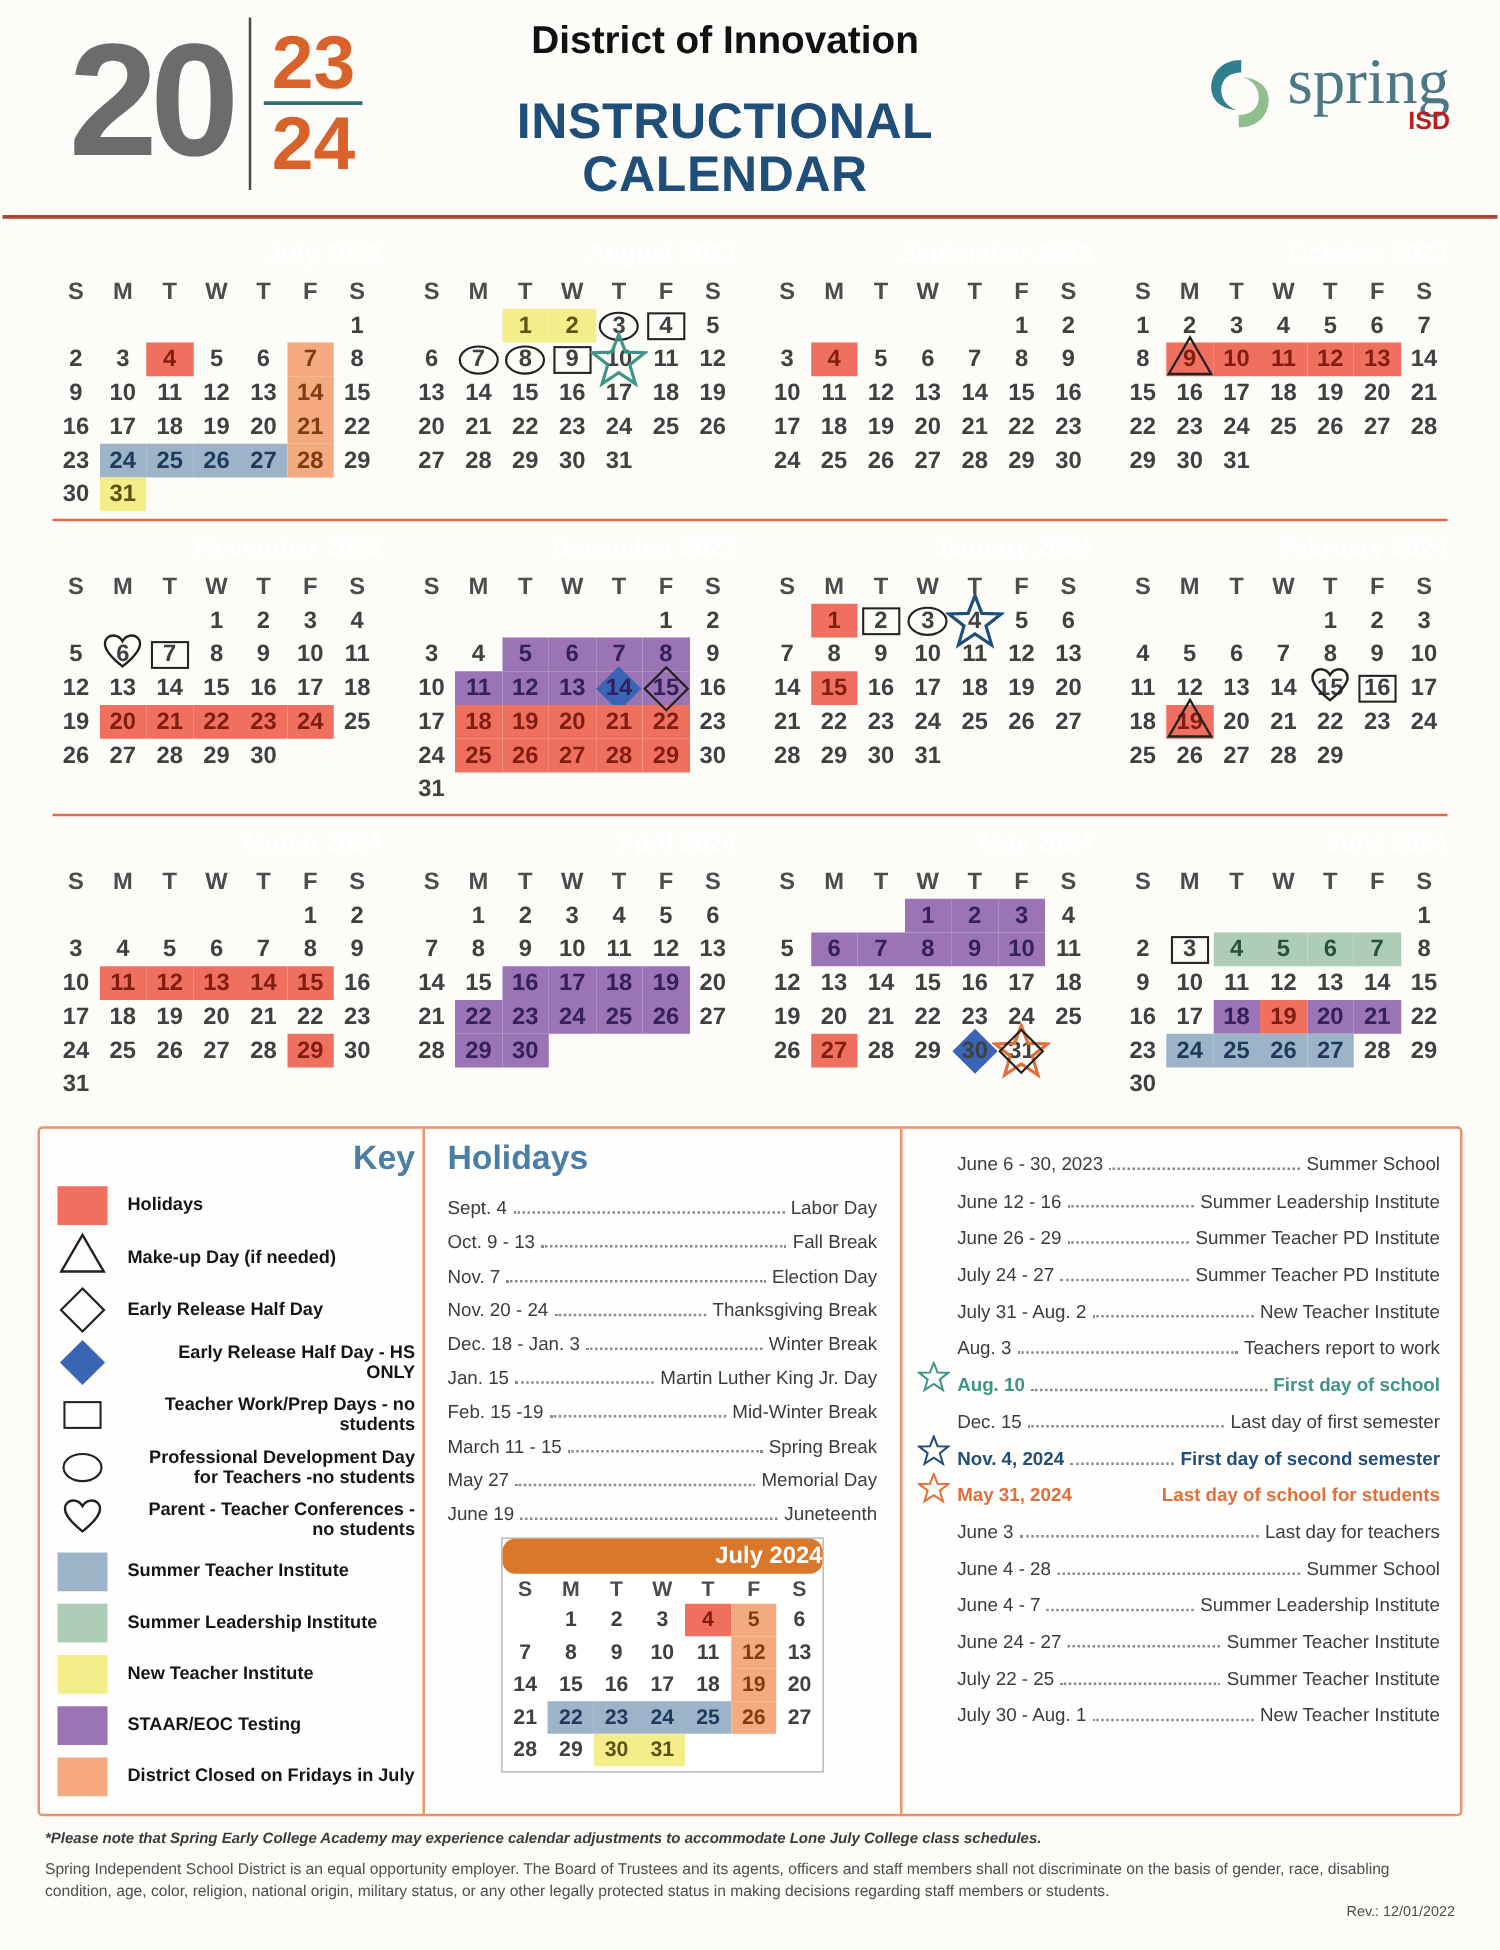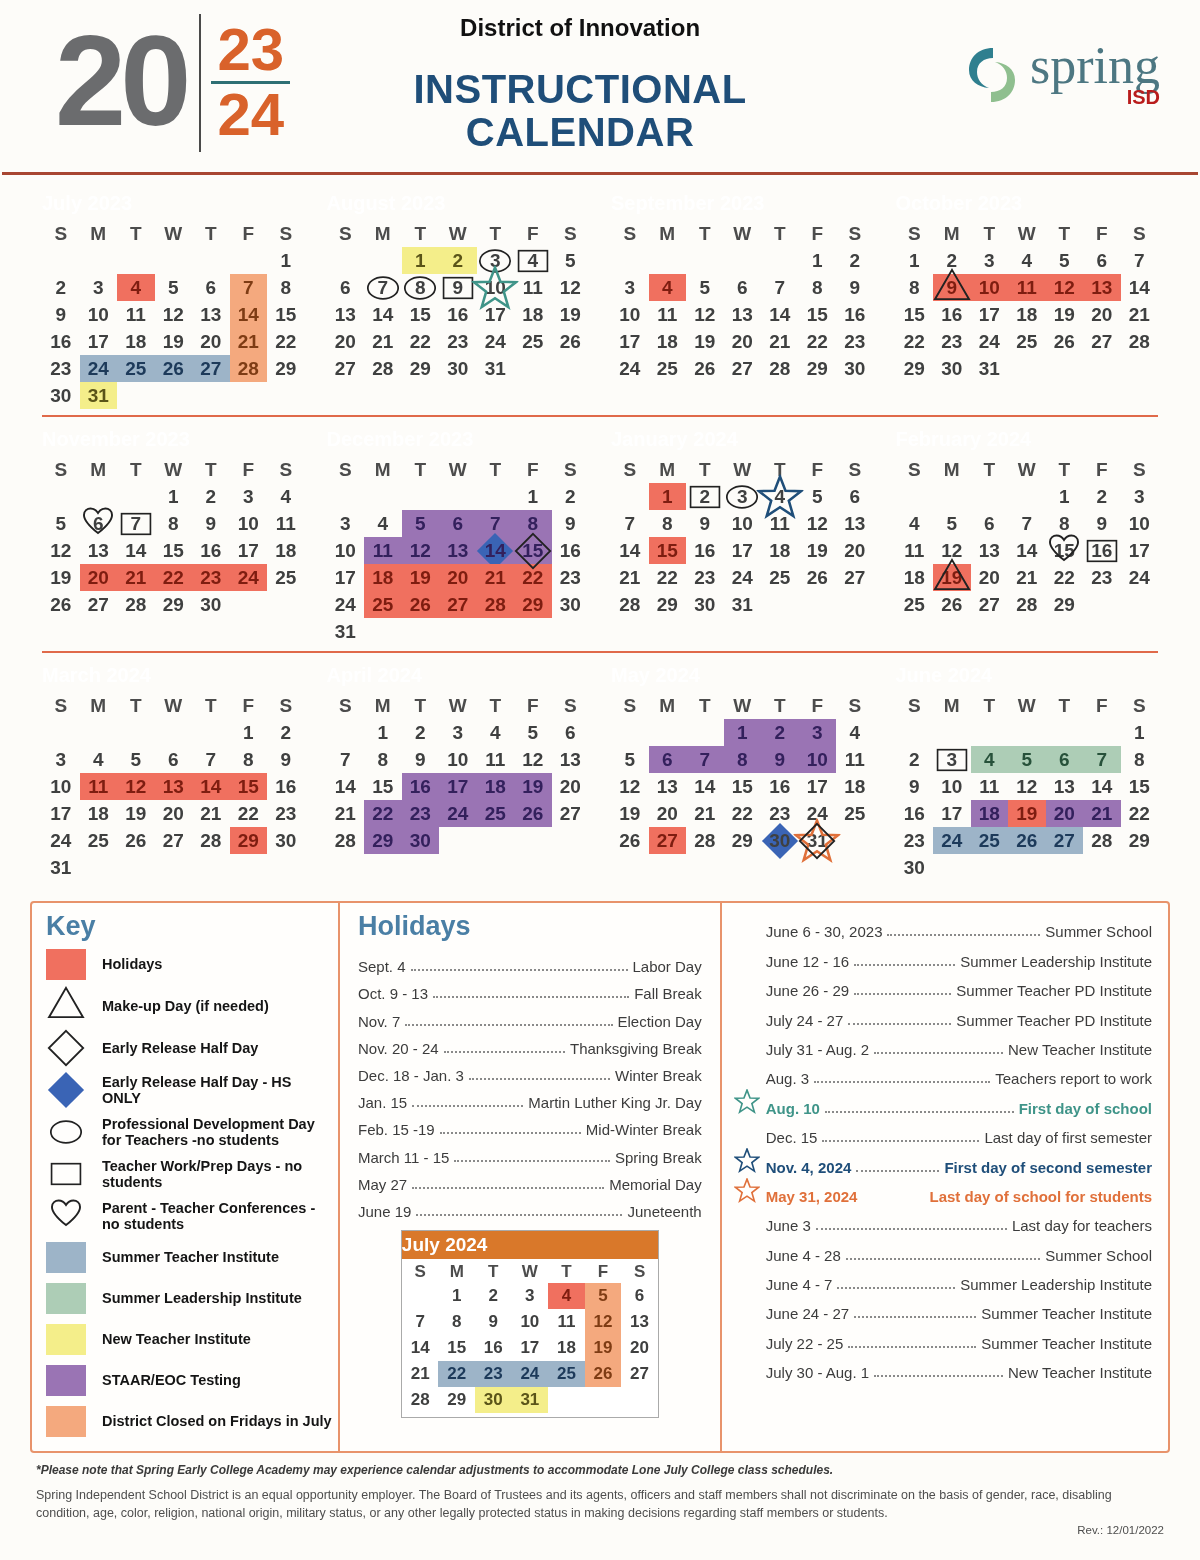--- a/index.html
+++ b/index.html
@@ -8,33 +8,33 @@
 
   
   .hdr { display:flex; align-items:flex-start; padding:10px 40px 0 55px; height:172px; }
   .year-block { display:flex; align-items:center; }
   .year-big { font-size:128px; font-weight:bold; color:#6b6c6e; line-height:0.95; letter-spacing:-6px; }
   .year-sep { width:2px; height:138px; background:#4a4a4a; margin:4px 10px 0 14px; }
   .year-stack { display:flex; flex-direction:column; margin-top:2px; }
   .year-sm { font-size:60px; font-weight:bold; color:#d9622b; line-height:1.02; padding:0 6px; }
   .year-stack .year-sm:first-child { border-bottom:3px solid #2e6f74; }
   .hdr-center { flex:1; text-align:center; padding-top:4px; }
-  .district { font-size:24px; font-weight:bold; color:#111; }
+  .district { font-size:31px; font-weight:bold; color:#111; }
   .big-title { font-size:40px; font-weight:bold; color:#1f4e79; line-height:1.08; margin-top:26px; letter-spacing:0.5px; }
   .logo-block { width:290px; display:flex; justify-content:flex-end; align-items:center; padding-top:30px; }
   .logo-word { font-family:"Liberation Serif", serif; font-size:52px; color:#4d7782; line-height:1; }
   .logo-sub { font-size:20px; font-weight:bold; color:#b91c1c; text-align:right; margin-top:-6px; }
   .hdr-rule { border-bottom:3px solid #a84632; margin:0 2px; }
 
   
   .months-wrap { padding:6px 42px 0 42px; }
   .month-row { display:grid; grid-template-columns:repeat(4, 1fr); column-gap:22px; padding:7px 0 6px 0; }
   .month-row + .month-row { border-top:2px solid #e06a4a; }
   .month-header { background:linear-gradient(90deg, var(--grad-l), var(--grad-r));
-    color:#fff; font-weight:bold; font-size:20px; text-align:left; height:31px; line-height:31px; }
+    color:#fff; font-weight:bold; font-size:20px; text-align:right; height:31px; line-height:31px;border-radius:10px; }
   .day-grid { display:grid; grid-template-columns:repeat(7, 1fr); }
   .dow { text-align:center; font-weight:bold; font-size:19px; color:#4c4c4c; height:28px; line-height:30px; }
   .day { position:relative; height:27px; text-align:center; }
   .num { position:relative; z-index:1; font-size:19px; font-weight:bold; color:#3f4040; line-height:27px; }
   .f-holiday { background:var(--holiday); } .f-holiday .num { color:#7e1d10; }
   .f-july_friday { background:var(--july_friday); } .f-july_friday .num { color:#7e3c14; }
   .f-summer_teacher { background:var(--summer_teacher); } .f-summer_teacher .num { color:#1d3a5a; }
   .f-summer_leadership { background:var(--summer_leadership); } .f-summer_leadership .num { color:#27513a; }
   .f-new_teacher { background:var(--new_teacher); } .f-new_teacher .num { color:#5a5418; }
   .f-staar { background:var(--staar); } .f-staar .num { color:#33205c; }
@@ -46,21 +46,21 @@
   .s-tri { width:38px; height:34px; margin-top:-3px; }
   .s-dia { width:38px; height:38px; }
   .s-diaf { width:40px; height:40px; fill:#3a64b5; stroke:none; z-index:0; }
   .s-heart { width:33px; height:30px; margin-top:-3px; }
   .s-star { width:47px; height:45px; stroke-width:2.6px; }
   .st-teal { stroke:var(--teal); } .st-navy { stroke:var(--navy); } .st-orange { stroke:var(--orange); }
 
   
   .bottom-box { margin:14px 30px 0 30px; height:552px; border:2px solid #e8936b; border-radius:4px;
     background:#fffefc; display:flex; }
-  .col-key { width:344px; border-right:2px solid #e8936b; padding:8px 6px 6px 14px; }
+  .col-key { width:344px; border-right:2px solid #e8936b; padding:8px 6px 6px 14px;text-align:right; }
   .col-mid { width:425px; border-right:2px solid #e8936b; padding:8px 18px 6px 18px; }
   .col-sig { flex:1; padding:8px 16px 6px 14px; }
   .sec-title { font-size:27px; font-weight:bold; color:#4a7fa5; margin-bottom:6px; }
 
   .key-item { display:flex; align-items:center; gap:16px; margin-bottom:8px; min-height:33px; }
   .key-swatch { width:40px; height:31px; flex:0 0 40px; }
   .key-shape-wrap { width:40px; height:34px; flex:0 0 40px; position:relative; }
   .key-label { font-size:14.5px; font-weight:bold; color:#151515; line-height:1.12; }
 
   .dot-row { display:flex; align-items:flex-end; font-size:15px; color:#3c3c3c; height:27.2px; }
@@ -754,33 +754,33 @@
         <div class="key-item">
           <div class="key-shape-wrap">
             <svg class="shp s-diaf" viewBox="0 0 42 42">
               <polygon points="21,2 40,21 21,40 2,21"></polygon>
             </svg>
           </div>
           <div class="key-label">Early Release Half Day - HS ONLY</div>
         </div>
         <div class="key-item">
           <div class="key-shape-wrap">
+            <svg class="shp s-rect" viewBox="0 0 40 30">
+              <rect x="2.5" y="2.5" width="35" height="25"></rect>
+            </svg>
+          </div>
+          <div class="key-label">Teacher Work/Prep Days - no students</div>
+        </div>
+        <div class="key-item">
+          <div class="key-shape-wrap">
             <svg class="shp s-oval" viewBox="0 0 40 30">
               <ellipse cx="20" cy="15" rx="17.5" ry="12.5"></ellipse>
             </svg>
           </div>
           <div class="key-label">Professional Development Day for Teachers -no students</div>
-        </div>
-        <div class="key-item">
-          <div class="key-shape-wrap">
-            <svg class="shp s-rect" viewBox="0 0 40 30">
-              <rect x="2.5" y="2.5" width="35" height="25"></rect>
-            </svg>
-          </div>
-          <div class="key-label">Teacher Work/Prep Days - no students</div>
         </div>
         <div class="key-item">
           <div class="key-shape-wrap">
             <svg class="shp s-heart" viewBox="0 0 34 31">
               <path d="M17 28 C7 20 2.5 14 2.5 9.2 C2.5 5 5.9 2.5 9.3 2.5 C12.4 2.5 15.3 4.4 17 7.2 C18.7 4.4 21.6 2.5 24.7 2.5 C28.1 2.5 31.5 5 31.5 9.2 C31.5 14 27 20 17 28 Z"></path>
             </svg>
           </div>
           <div class="key-label">Parent - Teacher Conferences - no students</div>
         </div>
         <div class="key-item">

